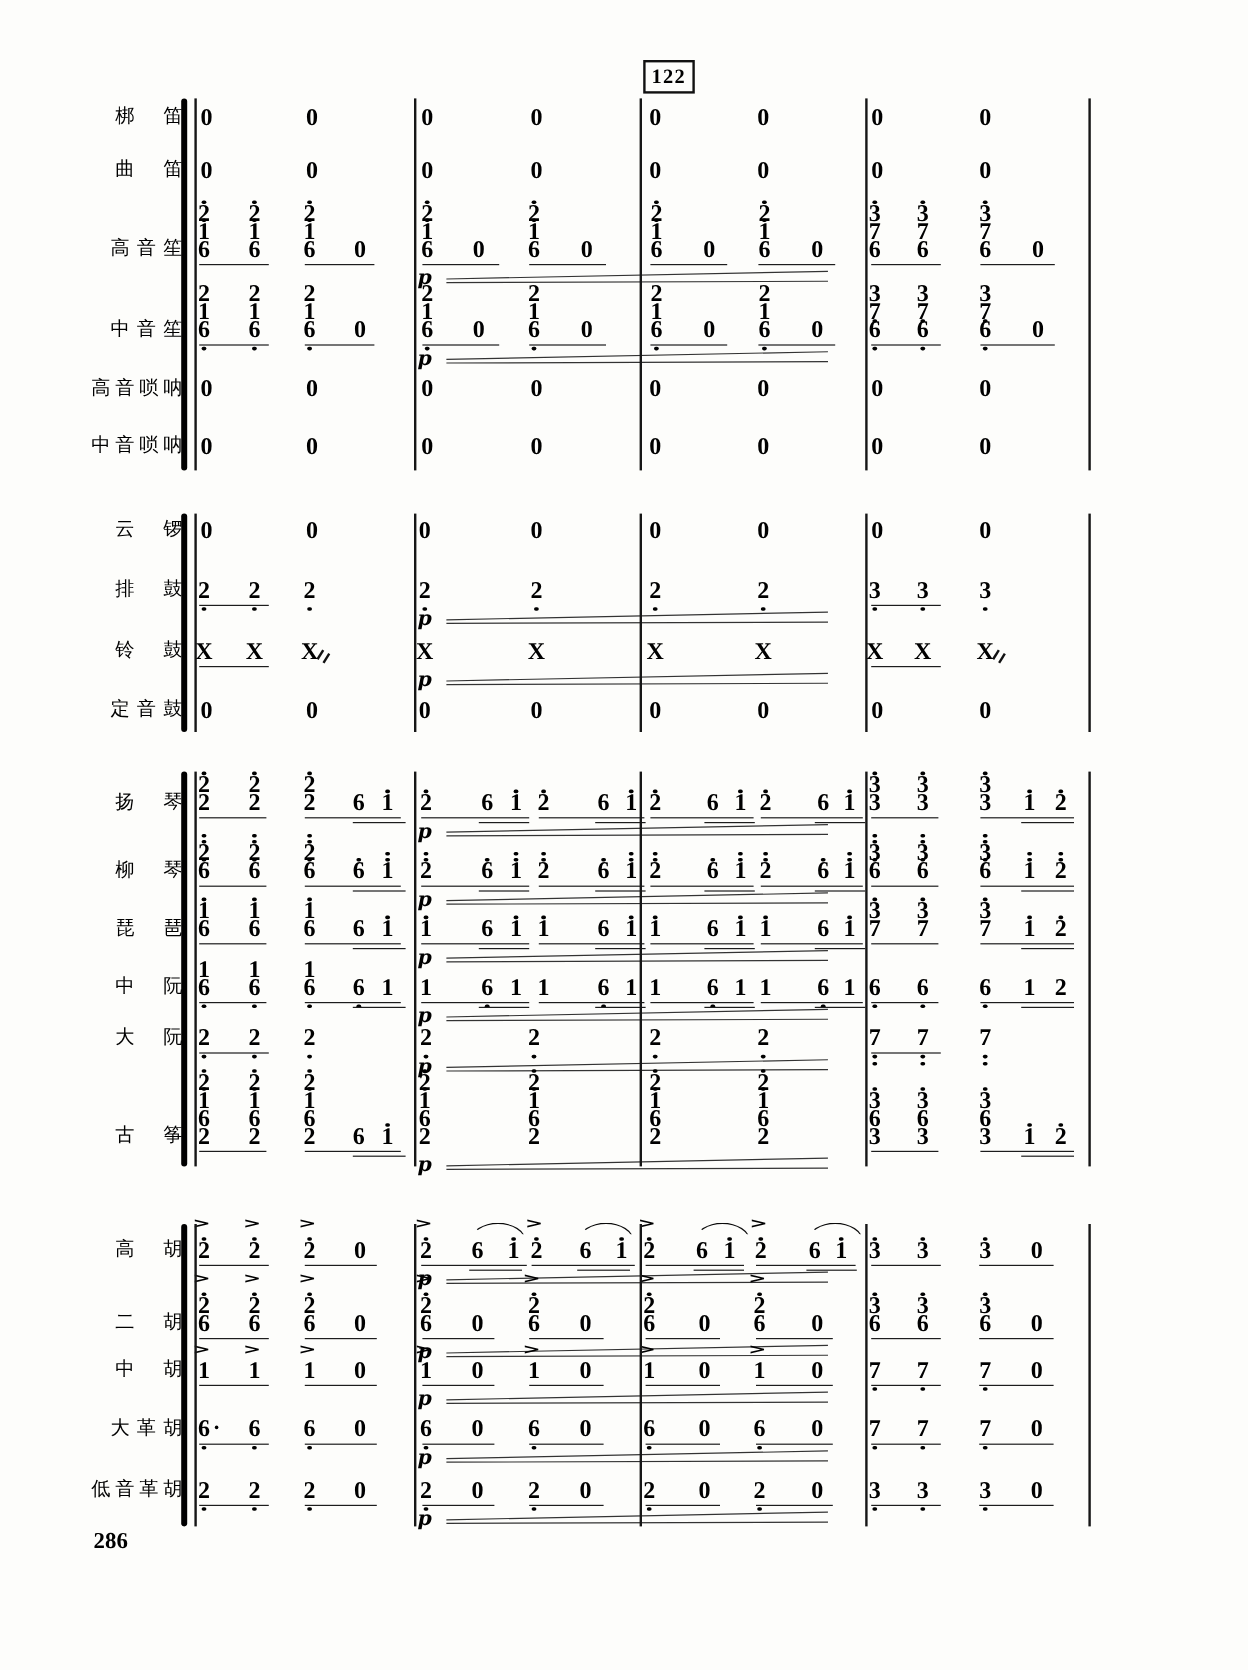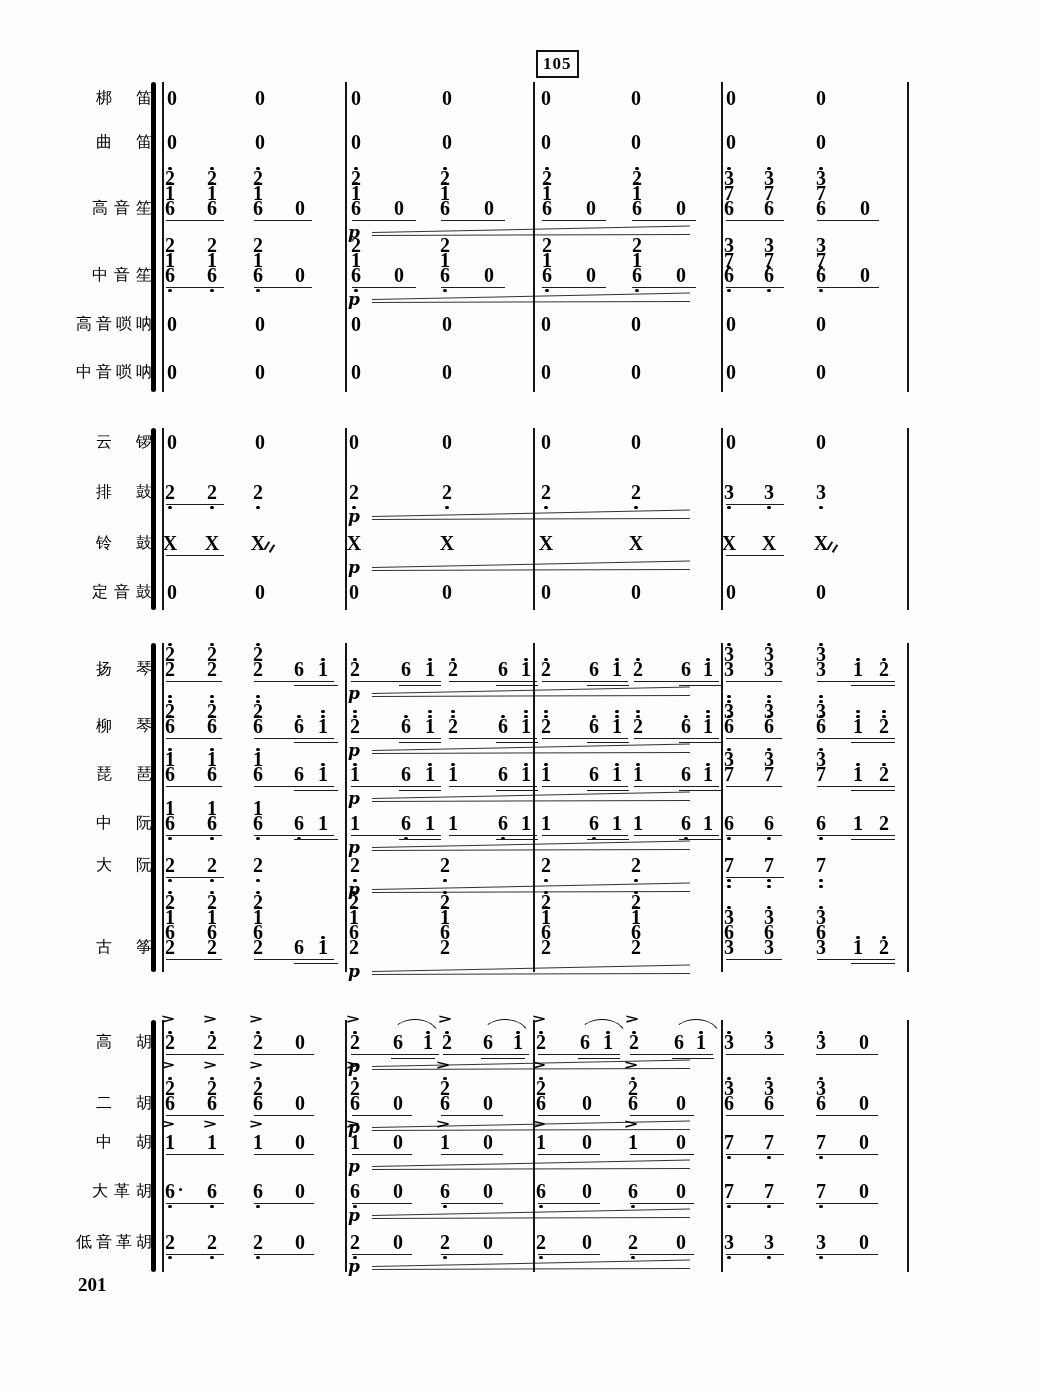--- a/index.html
+++ b/index.html
@@ -18,22 +18,22 @@
   .tie{position:absolute;height:13px;border:1.8px solid transparent;border-top:1.8px solid #0a0a0a;
        border-radius:50% 50% 0 0/100% 100% 0 0;}
   .pdyn{position:absolute;font:italic 700 17px "DejaVu Serif",serif;}
   .cline{position:absolute;height:1.3px;background:#333;transform-origin:0 50%;}
   .trem{position:absolute;width:1.8px;height:9px;background:#111;transform:rotate(32deg);}
 </style>
 </head>
 <body>
 
 <div id="page">
-  <div class="rehearsal">105</div>
-  <div class="pagenum">201</div>
+  <div class="rehearsal">122</div>
+  <div class="pagenum">286</div>
   <div id="score">
       <div class="lbl" style="left: 96px; top: 87px; width: 56px;">
         <span>梆</span>
         <span>笛</span>
       </div>
       <div style="position: absolute; left: 172px; top: 91px; width: 0px;">
         <div class="cell" style="top: 0px;">0</div>
       </div>
       <div style="position: absolute; left: 260px; top: 91px; width: 0px;">
         <div class="cell" style="top: 0px;">0</div>

